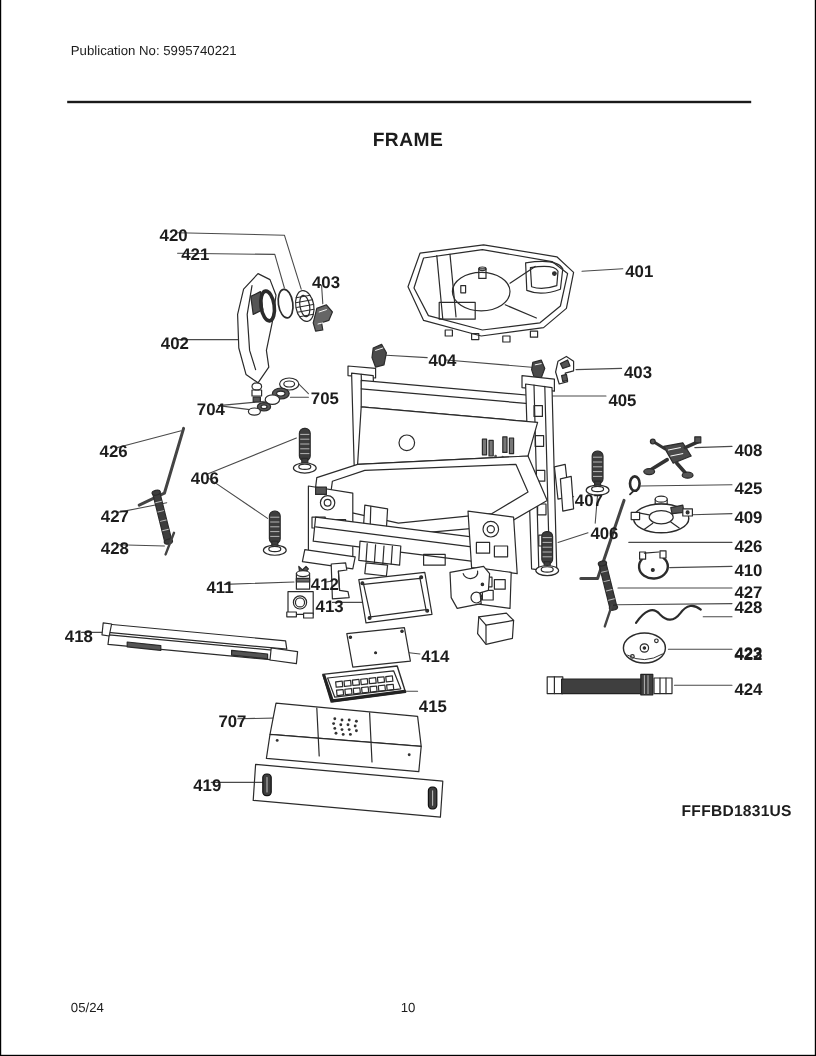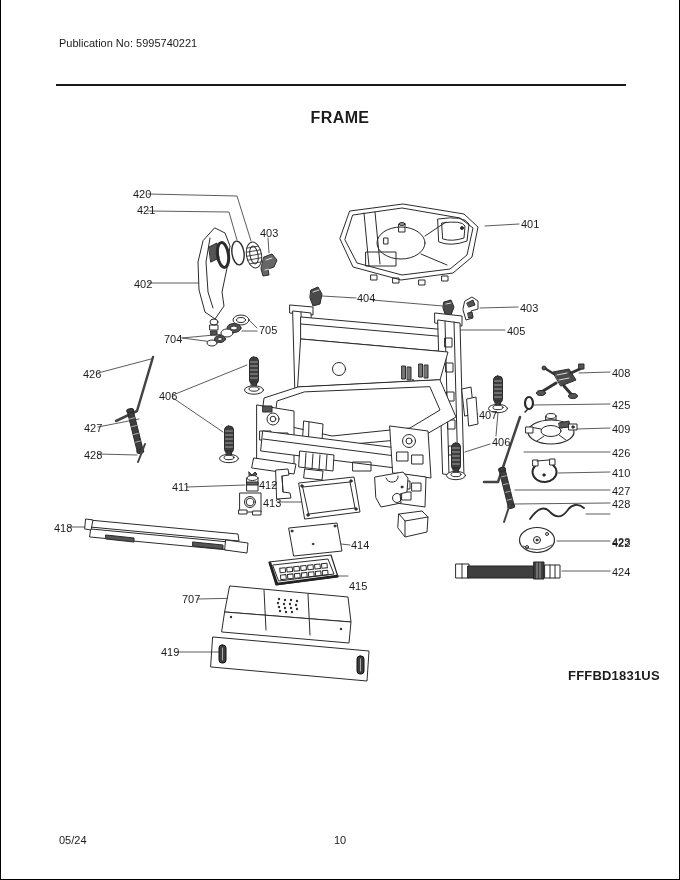--- a/index.html
+++ b/index.html
@@ -7,21 +7,21 @@
         font-family:"Liberation Sans",sans-serif;color:#1c1c1c;
         border-left:1px solid #000;border-right:1px solid #000;border-bottom:1px solid #000;
         box-sizing:border-box;overflow:hidden;}
   .hdr-pub{position:absolute;left:58px;top:37px;font-size:11px;}
   .hdr-model{position:absolute;left:0;right:0;top:37px;text-align:center;font-size:11px;}
   .hdr-title{position:absolute;left:0;right:0;top:64px;text-align:center;font-size:16px;font-weight:bold;letter-spacing:.4px;margin-top:45px;}
   .hdr-rule{position:absolute;left:55px;width:570px;top:84px;height:0;border-top:2px solid #1a1a1a;}
   .ftr-date{position:absolute;left:58px;top:834px;font-size:11px;}
   .ftr-page{position:absolute;left:0;right:0;top:834px;text-align:center;font-size:11px;}
   .variant{position:absolute;left:540px;top:668px;font-size:13px;font-weight:bold;letter-spacing:.2px;margin-left:27px;}
-  .callout{position:absolute;font-size:11px;line-height:1;white-space:nowrap;color:#1c1c1c;}
+  .callout{position:absolute;font-size:14px;line-height:1;white-space:nowrap;color:#1c1c1c;font-weight:bold;}
   svg.diagram{position:absolute;left:0;top:0;}
 </style>
 </head>
 <body>
 
 <div class="page">
 
   <span class="hdr-pub">Publication No: 5995740221</span>
   <span class="hdr-title">FRAME</span>
   <div class="hdr-rule"></div>
@@ -457,21 +457,21 @@
       <path d="M212,637 L368,651 366,681 210,667 Z"></path>
       <rect x="218" y="645" width="7" height="18" rx="3" fill="#3d3d3d" stroke="#111"></rect>
       <line x1="221.5" y1="648" x2="221.5" y2="660" stroke="#bbb" stroke-width="0.9"></line>
       <rect x="356" y="656" width="7" height="18" rx="3" fill="#3d3d3d" stroke="#111"></rect>
       <line x1="359.5" y1="659" x2="359.5" y2="671" stroke="#bbb" stroke-width="0.9"></line>
     </g>
   </svg>
 
   <div id="callout-layer">
       <span class="callout" style="left: 132px; top: 189px;">420</span>
-      <span class="callout" style="left: 136px; top: 205px;">421</span>
+      <span class="callout" style="left: 150px; top: 205px;">421</span>
       <span class="callout" style="left: 259px; top: 228px;">403</span>
       <span class="callout" style="left: 133px; top: 279px;">402</span>
       <span class="callout" style="left: 163px; top: 334px;">704</span>
       <span class="callout" style="left: 258px; top: 325px;">705</span>
       <span class="callout" style="left: 82px; top: 369px;">426</span>
       <span class="callout" style="left: 158px; top: 391px;">406</span>
       <span class="callout" style="left: 83px; top: 423px;">427</span>
       <span class="callout" style="left: 83px; top: 450px;">428</span>
       <span class="callout" style="left: 171px; top: 482px;">411</span>
       <span class="callout" style="left: 258px; top: 480px;">412</span>

